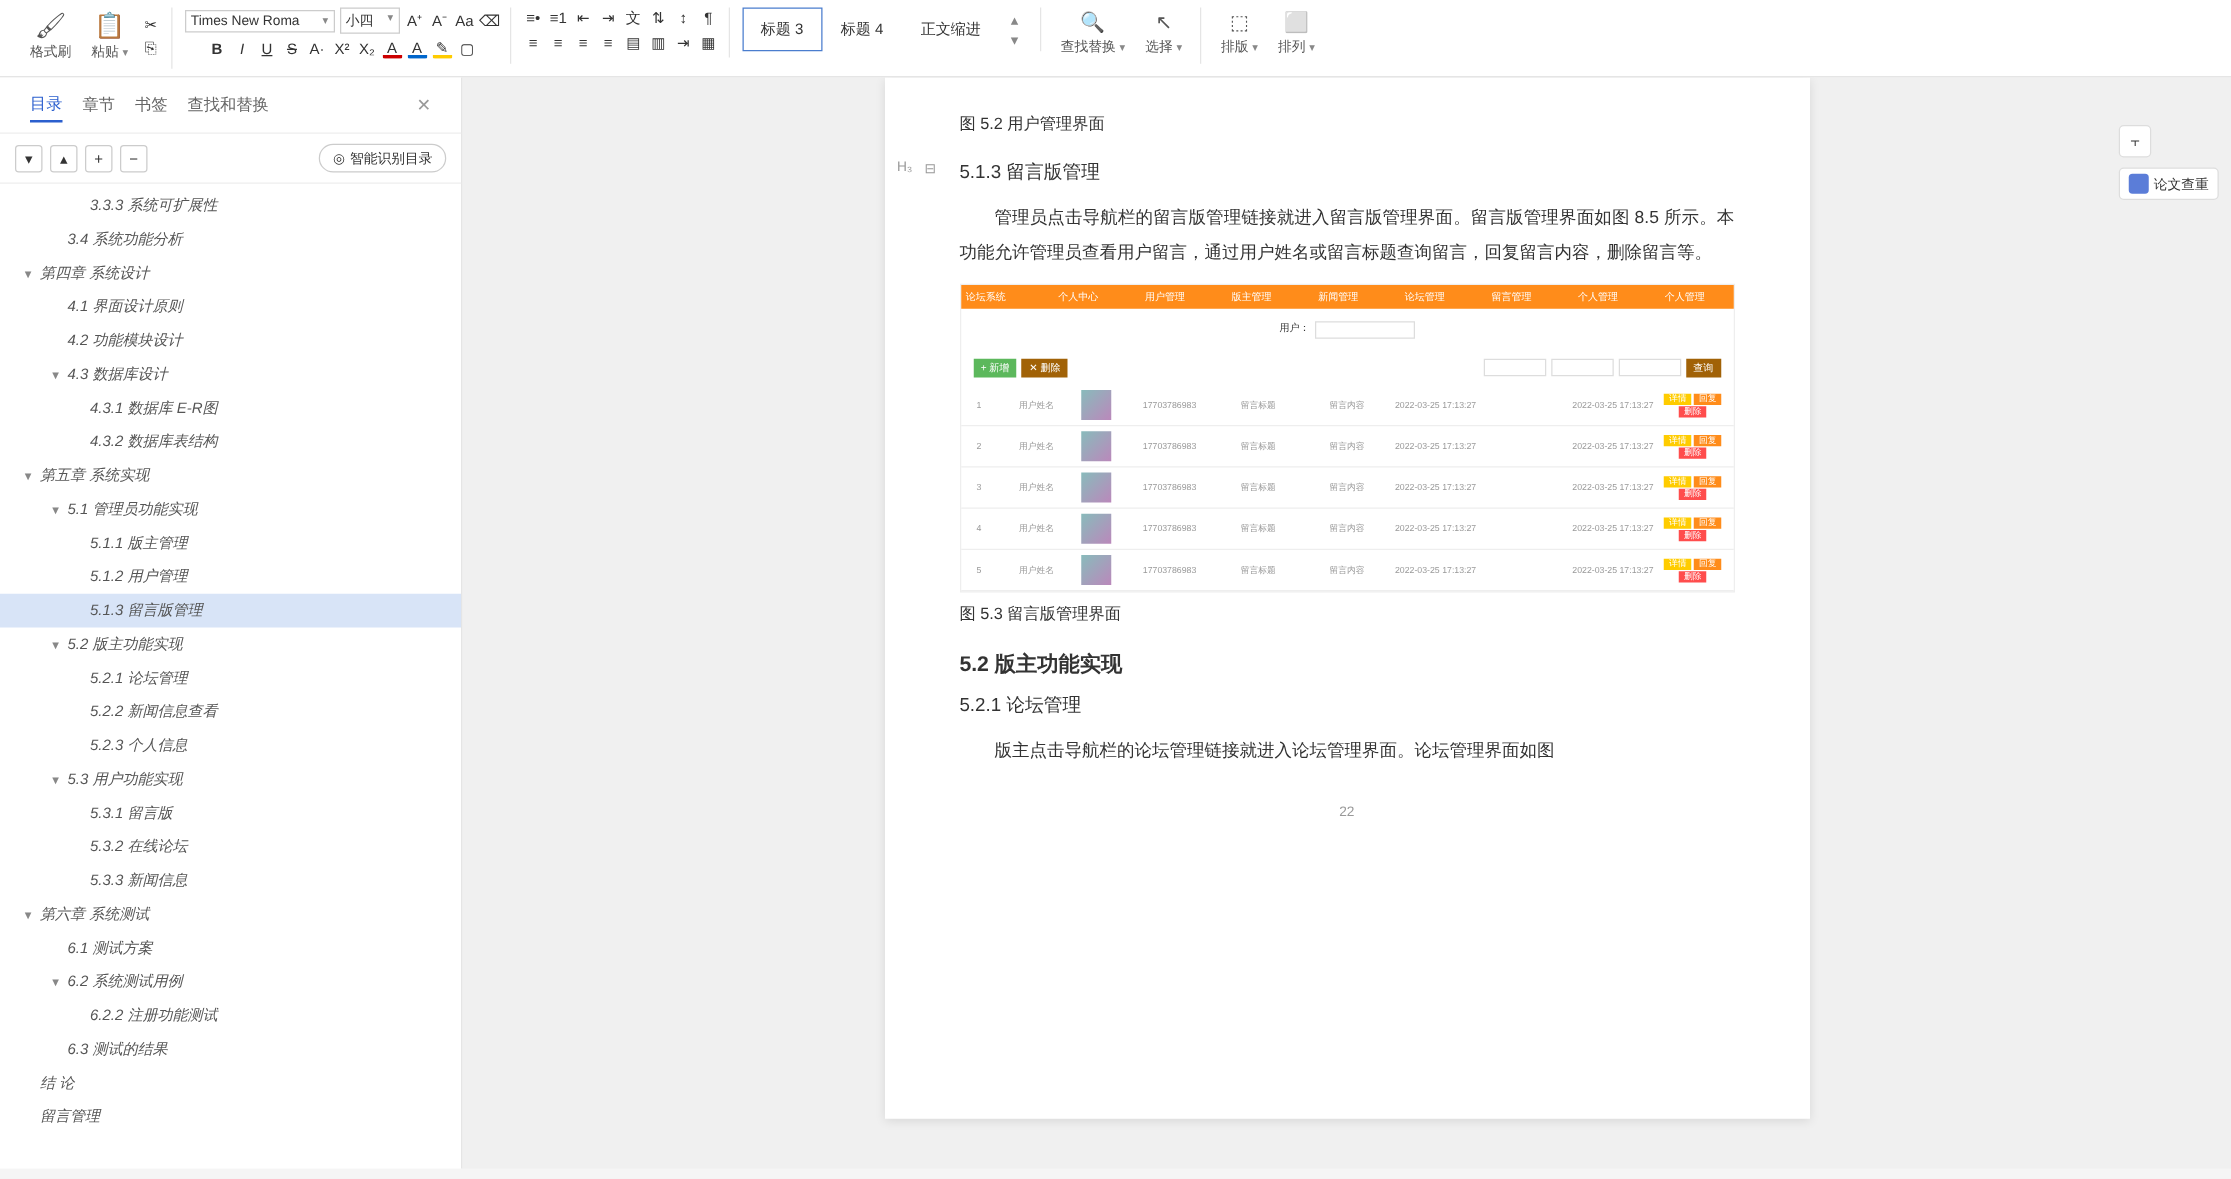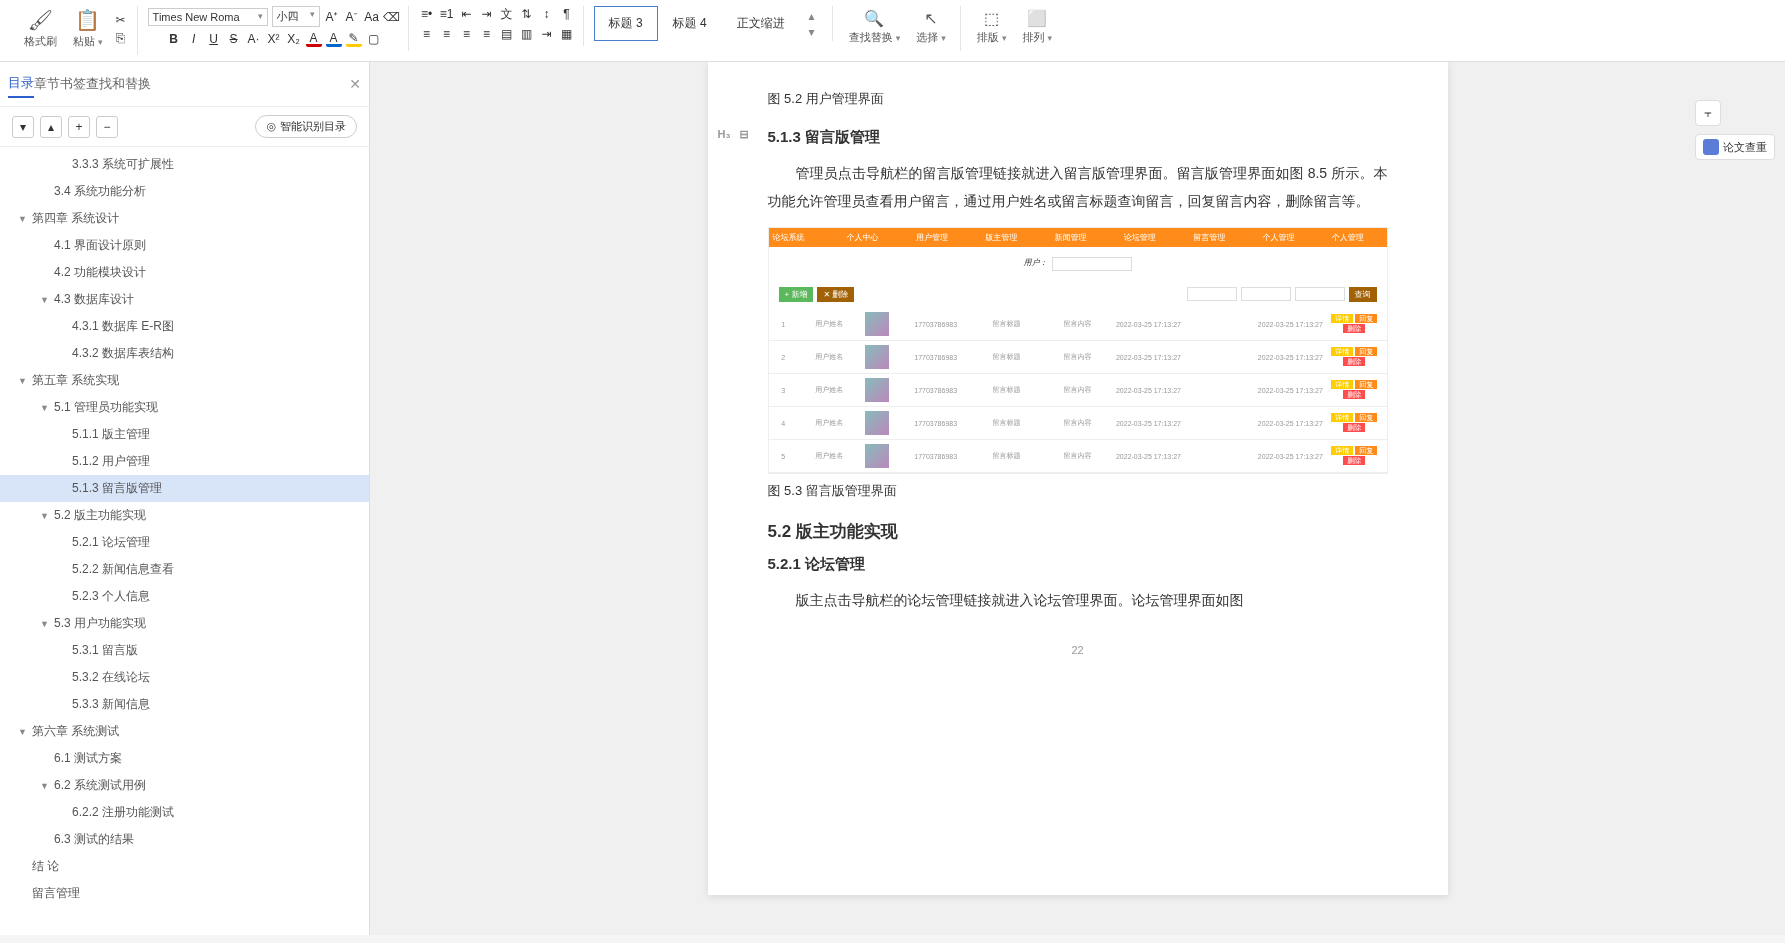--- a/index.html
+++ b/index.html
@@ -12,45 +12,45 @@
 .tb-icon { width: 20px; height: 20px; display: flex; align-items: center; justify-content: center; font-size: 16px; }
 .tb-icon-lg { width: 24px; height: 24px; font-size: 20px; }
 .tb-small { width: 16px; height: 16px; font-size: 12px; display: inline-flex; align-items: center; justify-content: center; cursor: pointer; border-radius: 2px; }
 .fontname { border: 1px solid #ccc; padding: 2px 4px; font-size: 11px; width: 120px; display: flex; justify-content: space-between; cursor: pointer; }
 .fontsize { border: 1px solid #ccc; padding: 2px 4px; font-size: 11px; width: 48px; display: flex; justify-content: space-between; cursor: pointer; }
 .style-item { padding: 8px 14px; font-size: 12px; cursor: pointer; border: 1px solid transparent; }
 .style-item.selected { border: 1px solid #4a7dce; }
 .dropdown-caret { font-size: 9px; color: #888; }
 .main { display: flex; height: calc(100vh - 70px); }
 .sidebar { width: 370px; background: #fff; border-right: 1px solid #ddd; display: flex; flex-direction: column; }
-.sidebar-tabs { display: flex; align-items: center; padding: 8px 8px; border-bottom: 1px solid #eee; }
+.sidebar-tabs { display: flex; align-items: center; padding: 8px 24px; gap: 16px; border-bottom: 1px solid #eee; }
 .sidebar-tab { font-size: 13px; color: #666; cursor: pointer; padding: 4px 0; }
 .sidebar-tab.active { color: #2b5fce; border-bottom: 2px solid #2b5fce; }
 .sidebar-close { margin-left: auto; font-size: 14px; color: #999; cursor: pointer; }
 .sidebar-tools { display: flex; align-items: center; gap: 6px; padding: 8px 12px; border-bottom: 1px solid #eee; }
 .st-btn { width: 22px; height: 22px; border: 1px solid #ccc; border-radius: 3px; display: flex; align-items: center; justify-content: center; cursor: pointer; font-size: 12px; }
 .st-recognize { margin-left: auto; border: 1px solid #ccc; border-radius: 12px; padding: 3px 10px; font-size: 11px; cursor: pointer; display: flex; align-items: center; gap: 4px; }
 .toc { flex: 1; overflow-y: auto; padding: 4px 0; }
-.toc-item { display: flex; align-items: center; padding: 5px 12px; font-size: 12px; color: #555; cursor: pointer; }
+.toc-item { display: flex; align-items: center; padding: 5px 12px; font-size: 12px; color: #555; cursor: pointer; font-style: italic; }
 .toc-item.active { background: #d8e4f7; }
 .toc-caret { width: 14px; font-size: 9px; color: #888; }
 .toc-l1 { padding-left: 18px; }
 .toc-l2 { padding-left: 40px; }
 .toc-l3 { padding-left: 58px; }
 .doc-area { flex: 1; background: #f0f0f0; overflow-y: auto; display: flex; justify-content: center; padding: 0 20px 40px; position: relative; }
 .page { width: 740px; background: #fff; box-shadow: 0 2px 8px rgba(0,0,0,0.1); padding: 20px 60px 40px; position: relative; }
 .heading-marker { position: absolute; left: 10px; font-size: 11px; color: #999; }
 .caption { font-size: 13px; margin: 8px 0 20px; }
-.h3 { font-size: 15px; font-weight: bold; margin: 12px 0; position: relative; }
+.h3 { font-size: 15px; font-weight: normal; margin: 12px 0; position: relative; }
 .h2 { font-size: 17px; font-weight: bold; margin: 20px 0 12px; }
 .para { font-size: 14px; line-height: 2; text-indent: 2em; text-align: justify; margin-bottom: 12px; }
 .embedded-img { width: 100%; background: #fff; border: 1px solid #eee; font-size: 8px; }
 .ei-header { background: #ff8c1a; color: #fff; display: flex; padding: 4px; }
 .ei-nav { flex: 1; text-align: center; }
-.ei-search { display: flex; justify-content: center; padding: 10px; gap: 4px; font-style: italic; }
+.ei-search { display: flex; justify-content: center; padding: 10px; gap: 4px; }
 .ei-input { border: 1px solid #ddd; width: 80px; height: 14px; }
 .ei-btns { display: flex; gap: 4px; padding: 6px 10px; }
 .ei-btn-g { background: #5cb85c; color: #fff; padding: 2px 6px; }
 .ei-btn-o { background: #a16207; color: #fff; padding: 2px 6px; }
 .ei-table { width: 100%; }
 .ei-row { display: flex; align-items: center; border-bottom: 1px solid #eee; padding: 4px; }
 .ei-cell { flex: 1; text-align: center; color: #999; font-size: 7px; }
 .ei-avatar { width: 24px; height: 24px; background: linear-gradient(135deg,#8bb,#b8b); }
 .ei-act-y { background: #ffcc00; color: #fff; padding: 1px 4px; font-size: 7px; }
 .ei-act-o { background: #ff8c1a; color: #fff; padding: 1px 4px; font-size: 7px; }

